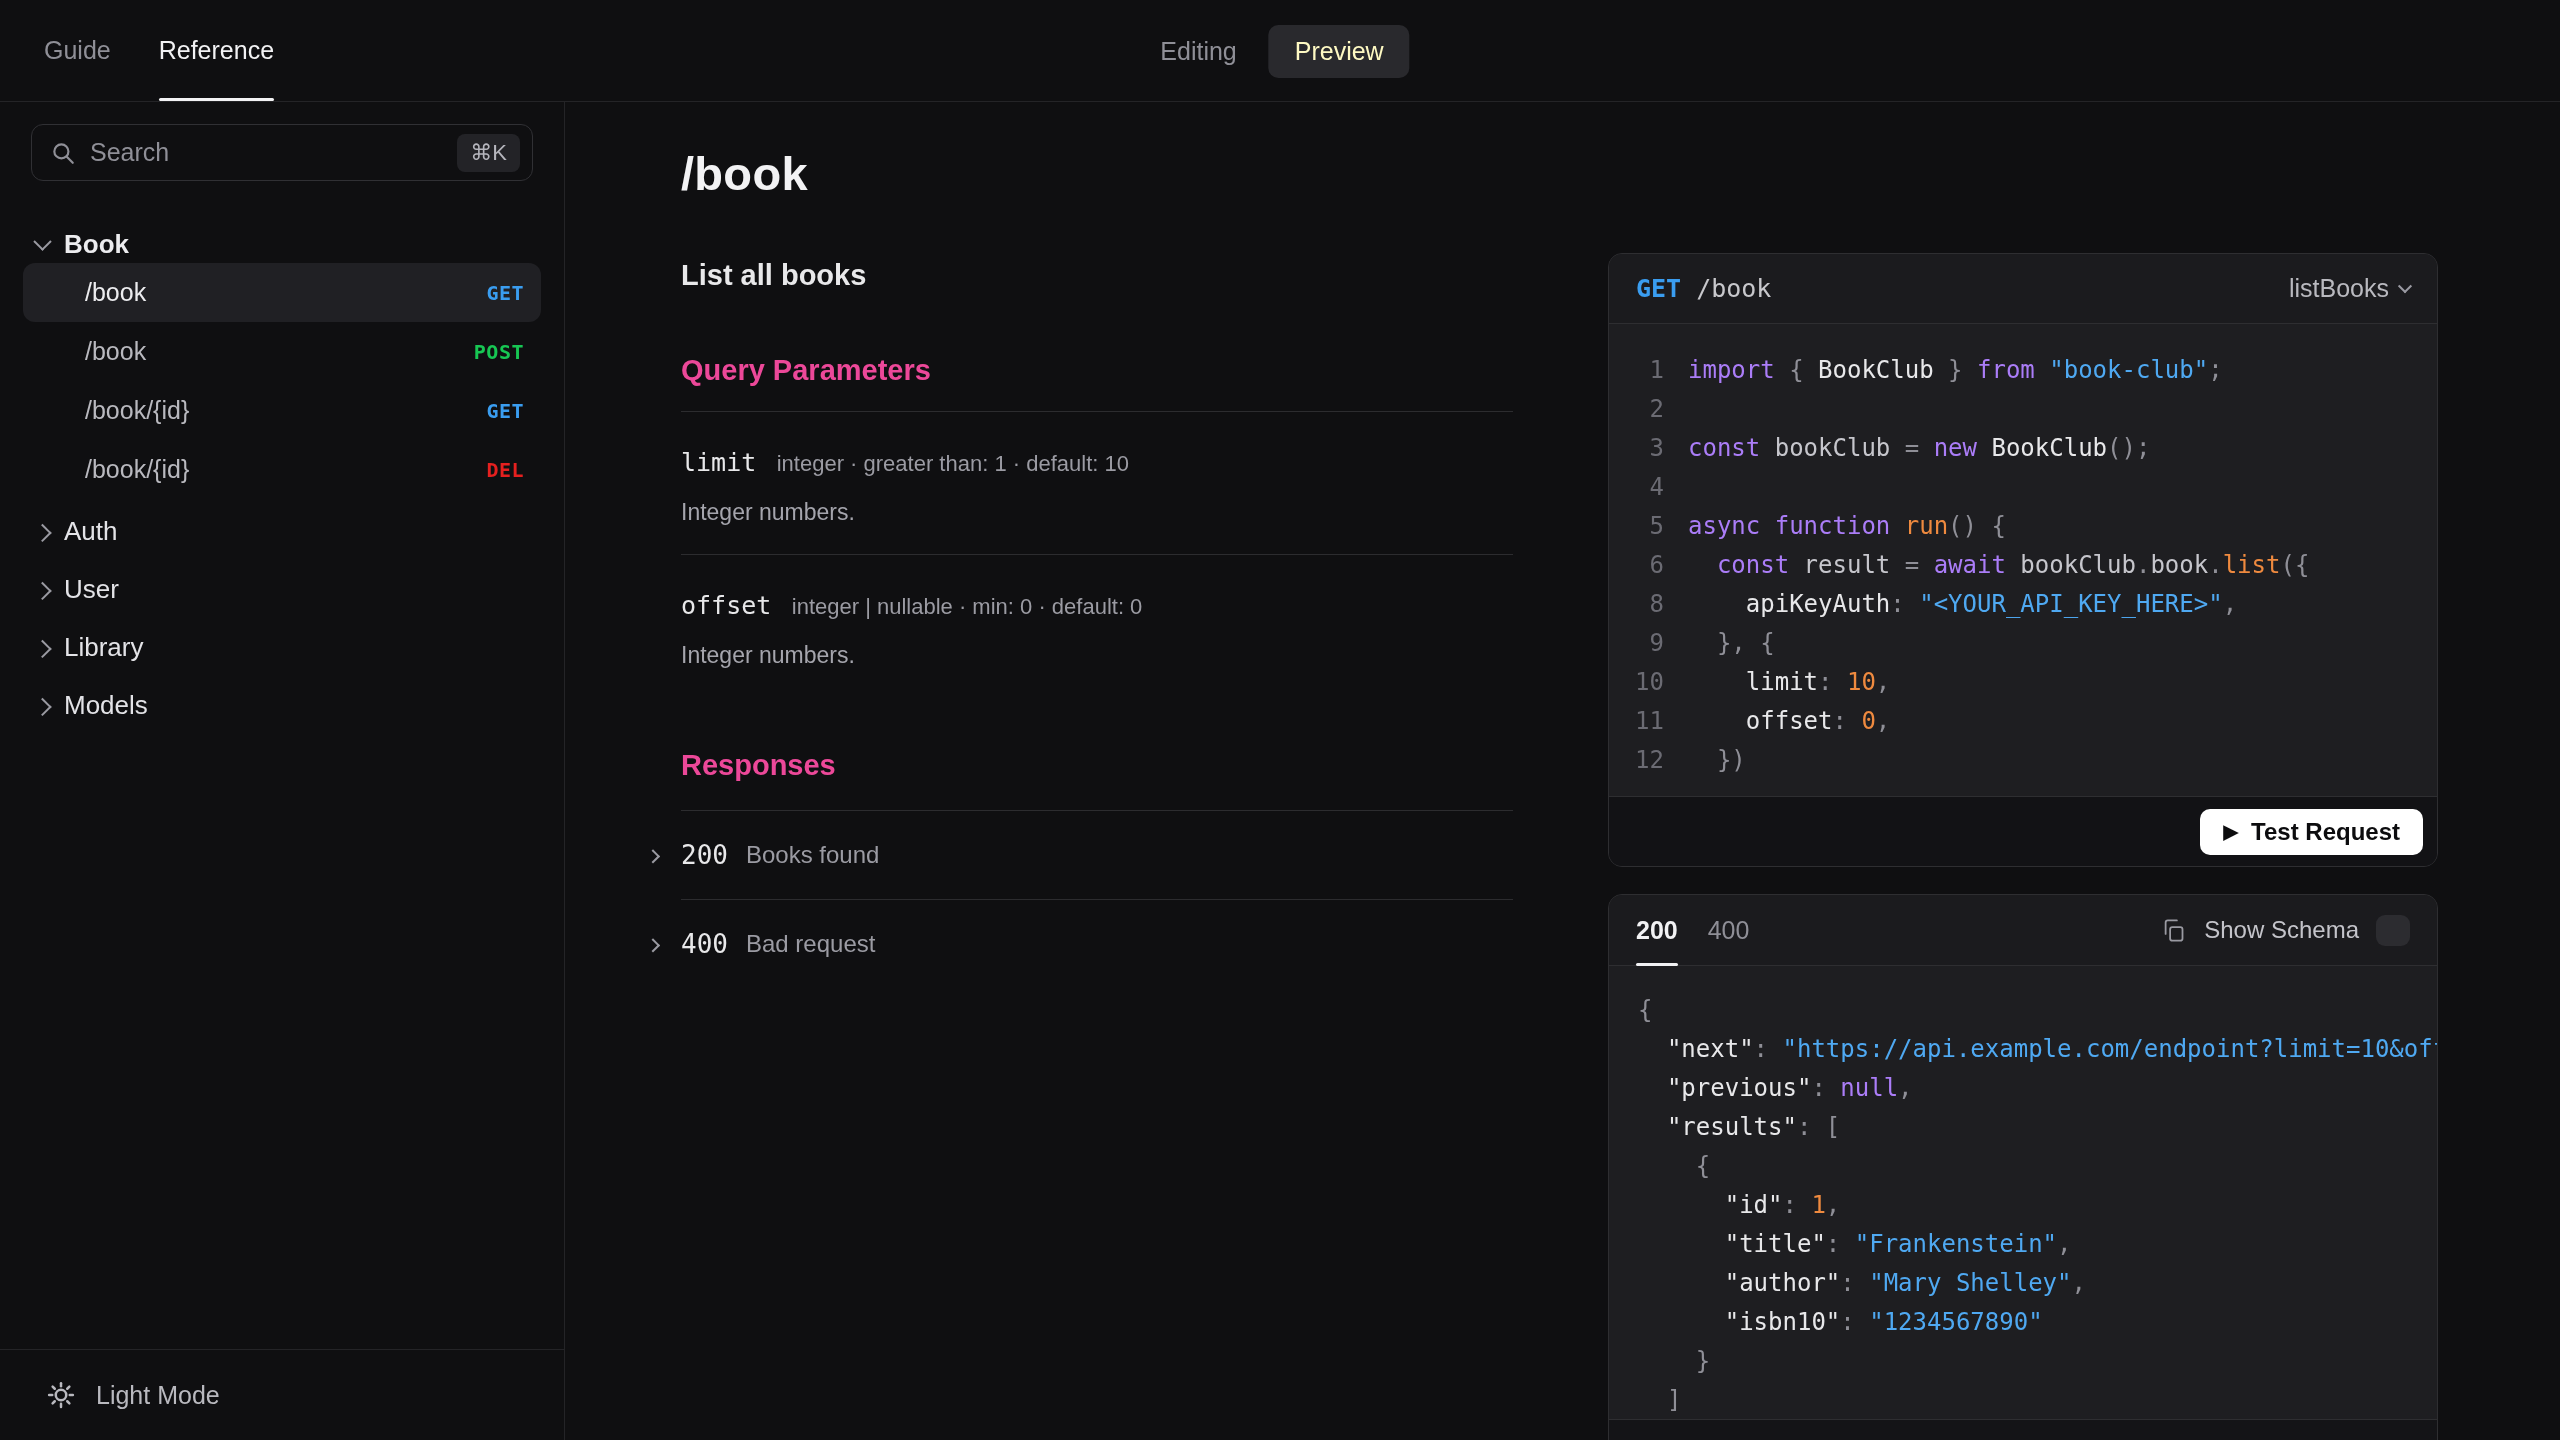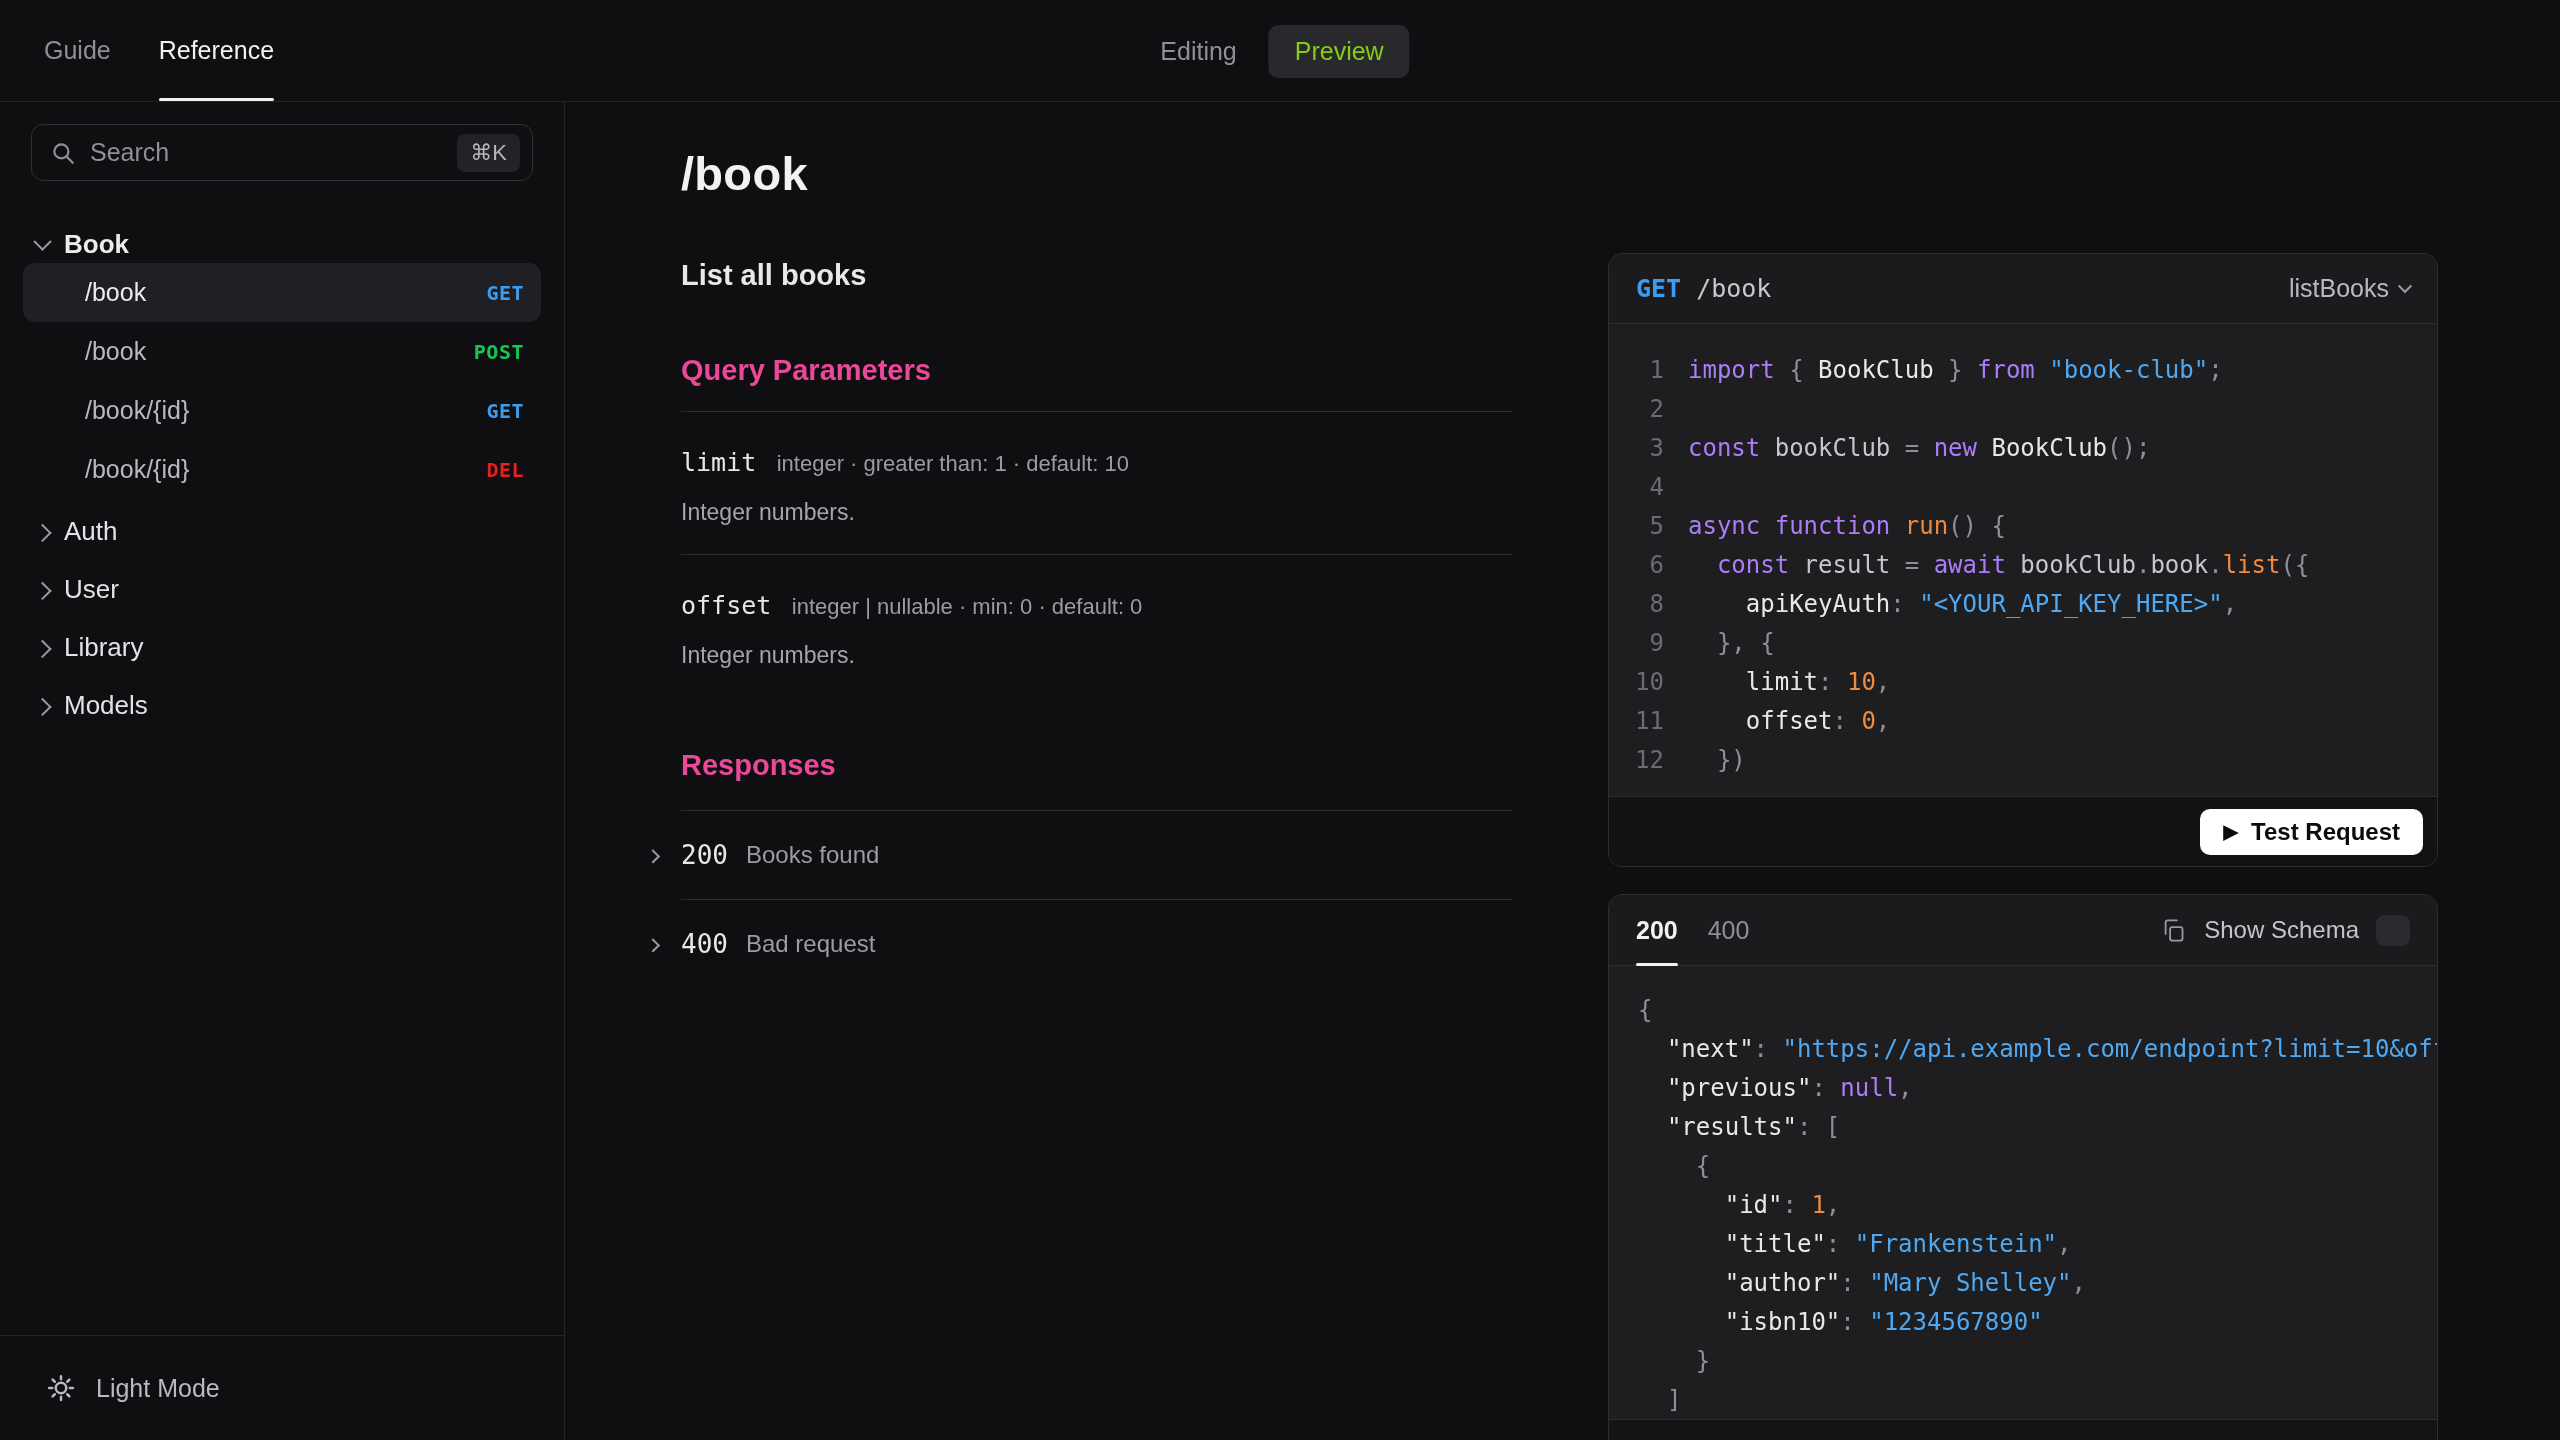--- a/index.html
+++ b/index.html
@@ -11,42 +11,42 @@
     position:relative;
   }
   
   .topbar { position:absolute; left:0; top:0; right:0; height:102px; border-bottom:1px solid #242427; display:flex; align-items:center; }
   .nav-tabs { display:flex; gap:48px; padding-left:44px; height:100%;text-align:right; }
   .tab { font-size:25px; color:#8f8f97; display:flex; align-items:center; position:relative; cursor:pointer; }
   .tab.active { color:#f2f2f4; }
   .tab.active::after { content:""; position:absolute; left:0; right:0; bottom:0; height:3px; background:#f2f2f4; border-radius:2px; }
   .mode-toggle { position:absolute; left:50%; top:0; height:102px; transform:translateX(-48%); display:flex; align-items:center; gap:32px; }
   .mode-editing { font-size:25px; color:#8f8f97; cursor:pointer; }
-  .mode-preview { font-size:25px; color:#84cc16; background:#29292d; border-radius:10px; height:53px; padding:0 26px; display:flex; align-items:center; cursor:pointer; }
+  .mode-preview { font-size:25px; color:#fef9c3; background:#29292d; border-radius:10px; height:53px; padding:0 26px; display:flex; align-items:center; cursor:pointer; }
   
   .sidebar { position:absolute; left:0; top:102px; bottom:0; width:565px; border-right:1px solid #242427; display:flex; flex-direction:column; }
   .search-box { margin:22px 31px 0; height:57px; border:1px solid #303034; border-radius:12px; display:flex; align-items:center; padding:0 12px 0 18px; gap:14px; flex-shrink:0; }
   .search-box input { flex:1; background:transparent; border:none; outline:none; color:#e8e8ea; font-size:25px; font-family:"Liberation Sans", sans-serif; }
   .search-box input::placeholder { color:#8f8f97; }
   .kbd { background:#232327; border-radius:8px; color:#b5b5bc; font-size:22px; padding:6px 13px; }
   .nav { padding:0 23px; flex:1; }
   .group-header { margin-top:44px; height:38px; display:flex; align-items:center; gap:15px; padding-left:13px; font-size:26px; font-weight:600; color:#ececef; cursor:pointer; }
   .chev { width:13px; height:13px; border-right:2.5px solid #9a9aa2; border-bottom:2.5px solid #9a9aa2; display:inline-block; flex-shrink:0; }
   .chev.down { transform:rotate(45deg) translate(-2px,-2px); }
   .chev.right { transform:rotate(-45deg) translate(-1px,1px); }
   .chev.small { width:10px; height:10px; border-width:2px; }
   .endpoint { height:59px; border-radius:12px; display:flex; align-items:center; padding:0 17px 0 62px; font-size:25px; color:#b9b9bf; cursor:pointer; }
   .endpoint.active { background:#202024; color:#ececef; }
   .method { margin-left:auto; font-family:"DejaVu Sans Mono", monospace; font-weight:bold; font-size:20px; letter-spacing:0.5px; }
   .method-get { color:#3a9df0; }
   .method-post { color:#17c653; }
   .method-del { color:#e5201f; }
   .group-item { margin-top:18px; height:40px; display:flex; align-items:center; gap:15px; padding-left:13px; font-size:26px; font-weight:500; color:#e3e3e7; cursor:pointer; }
   .group-item.first { margin-top:12px; }
-  .sidebar-footer { border-top:1px solid #242427; height:105px; display:flex; align-items:center; gap:20px; padding-left:46px; font-size:25px; color:#b9b9bf; flex-shrink:0; }
+  .sidebar-footer { border-top:1px solid #242427; height:91px; display:flex; align-items:center; gap:20px; padding-left:46px; font-size:25px; color:#b9b9bf; flex-shrink:0; }
   
   .main { position:absolute; left:681px; top:102px; width:832px; }
   .page-title { margin-top:44px; font-size:47px; font-weight:bold; color:#f2f2f4; letter-spacing:0.3px; }
   .op-summary { margin-top:58px; font-size:29px; font-weight:600; color:#e8e8ea; }
   .section-heading { margin-top:62px; font-size:29px; font-weight:600; color:#ec4899; }
   .divider { height:1px; background:#2c2c2f; }
   .qp-divider { margin-top:24px; }
   .param { padding:36px 0 28px; }
   .param-name { font-family:"DejaVu Sans Mono", monospace; font-size:25px; color:#e8e8ea; }
   .param-meta { font-size:22px; color:#9b9ba3; margin-left:16px; }

